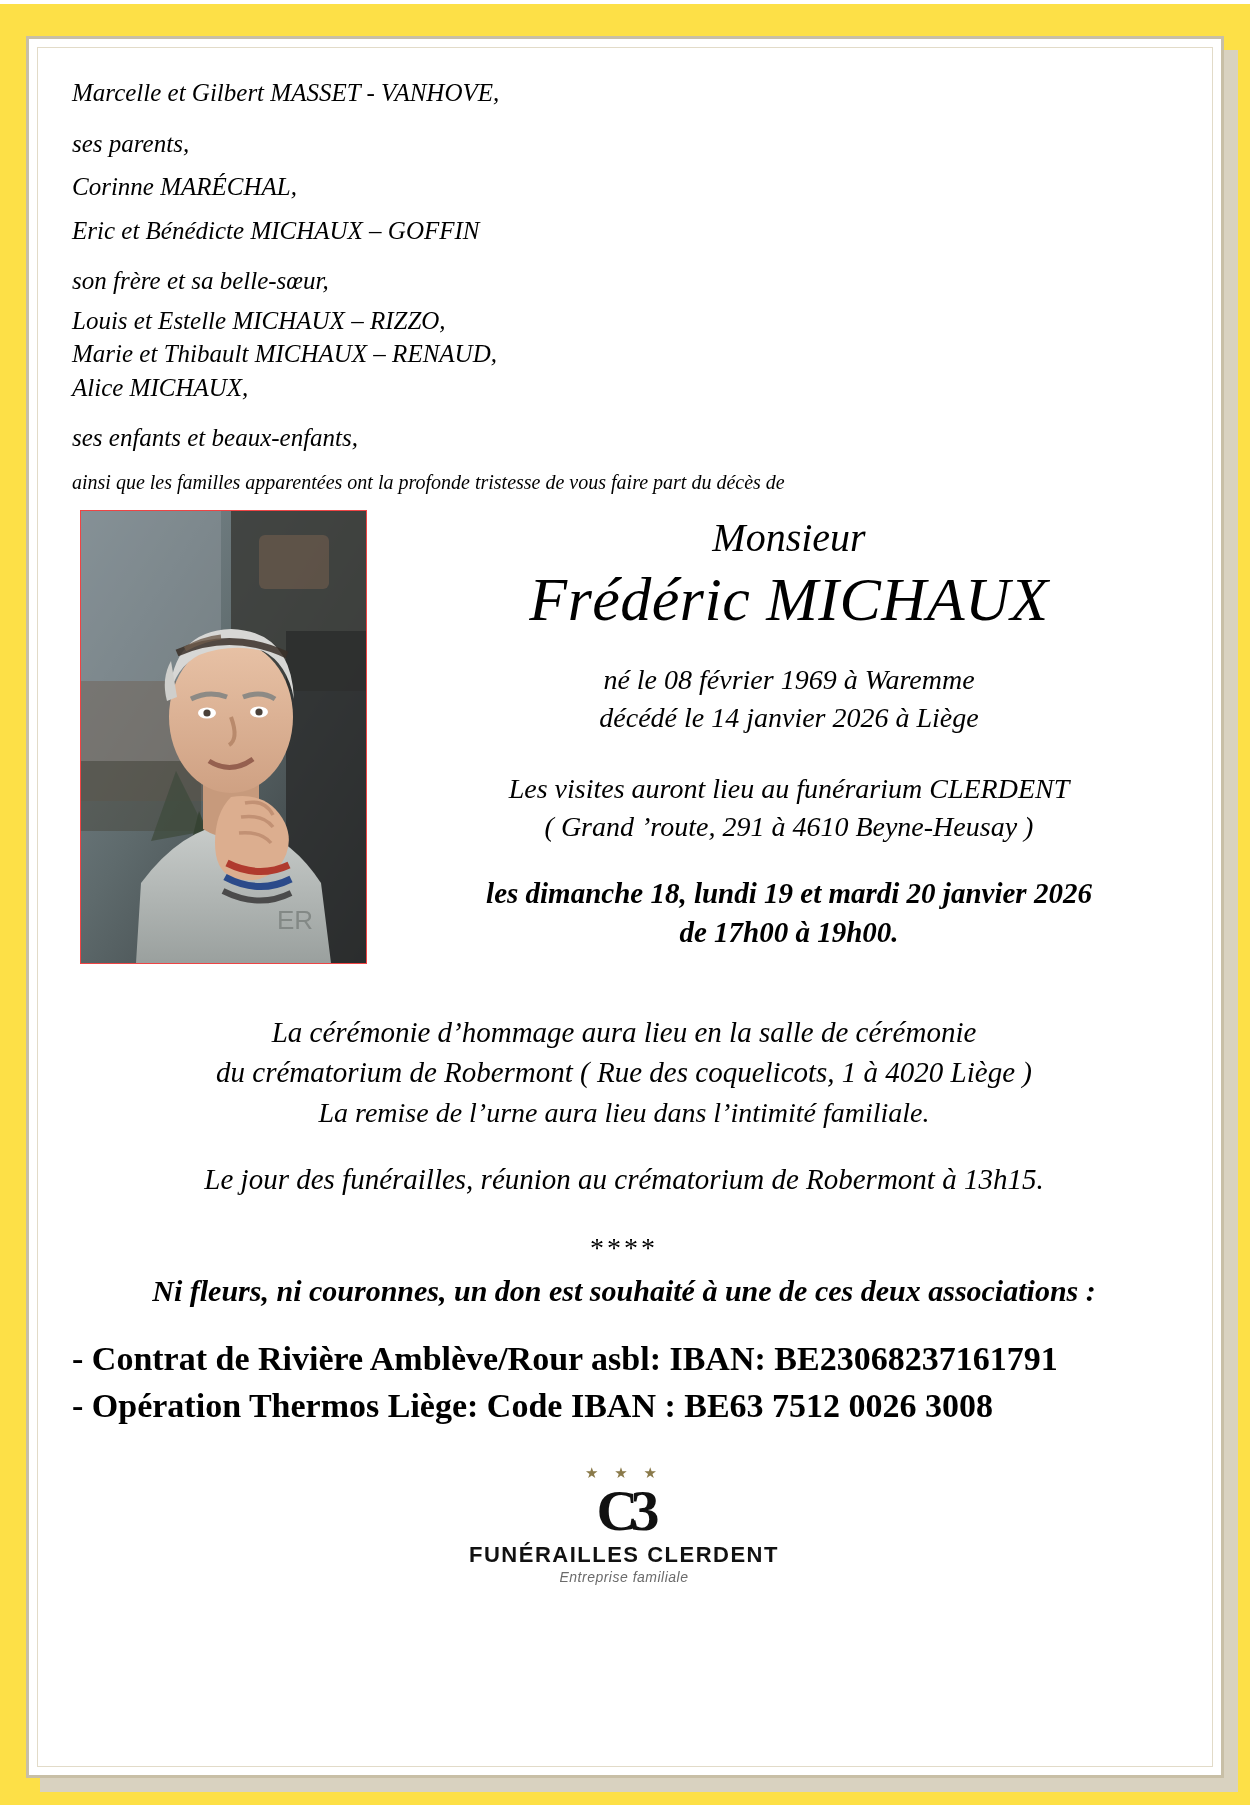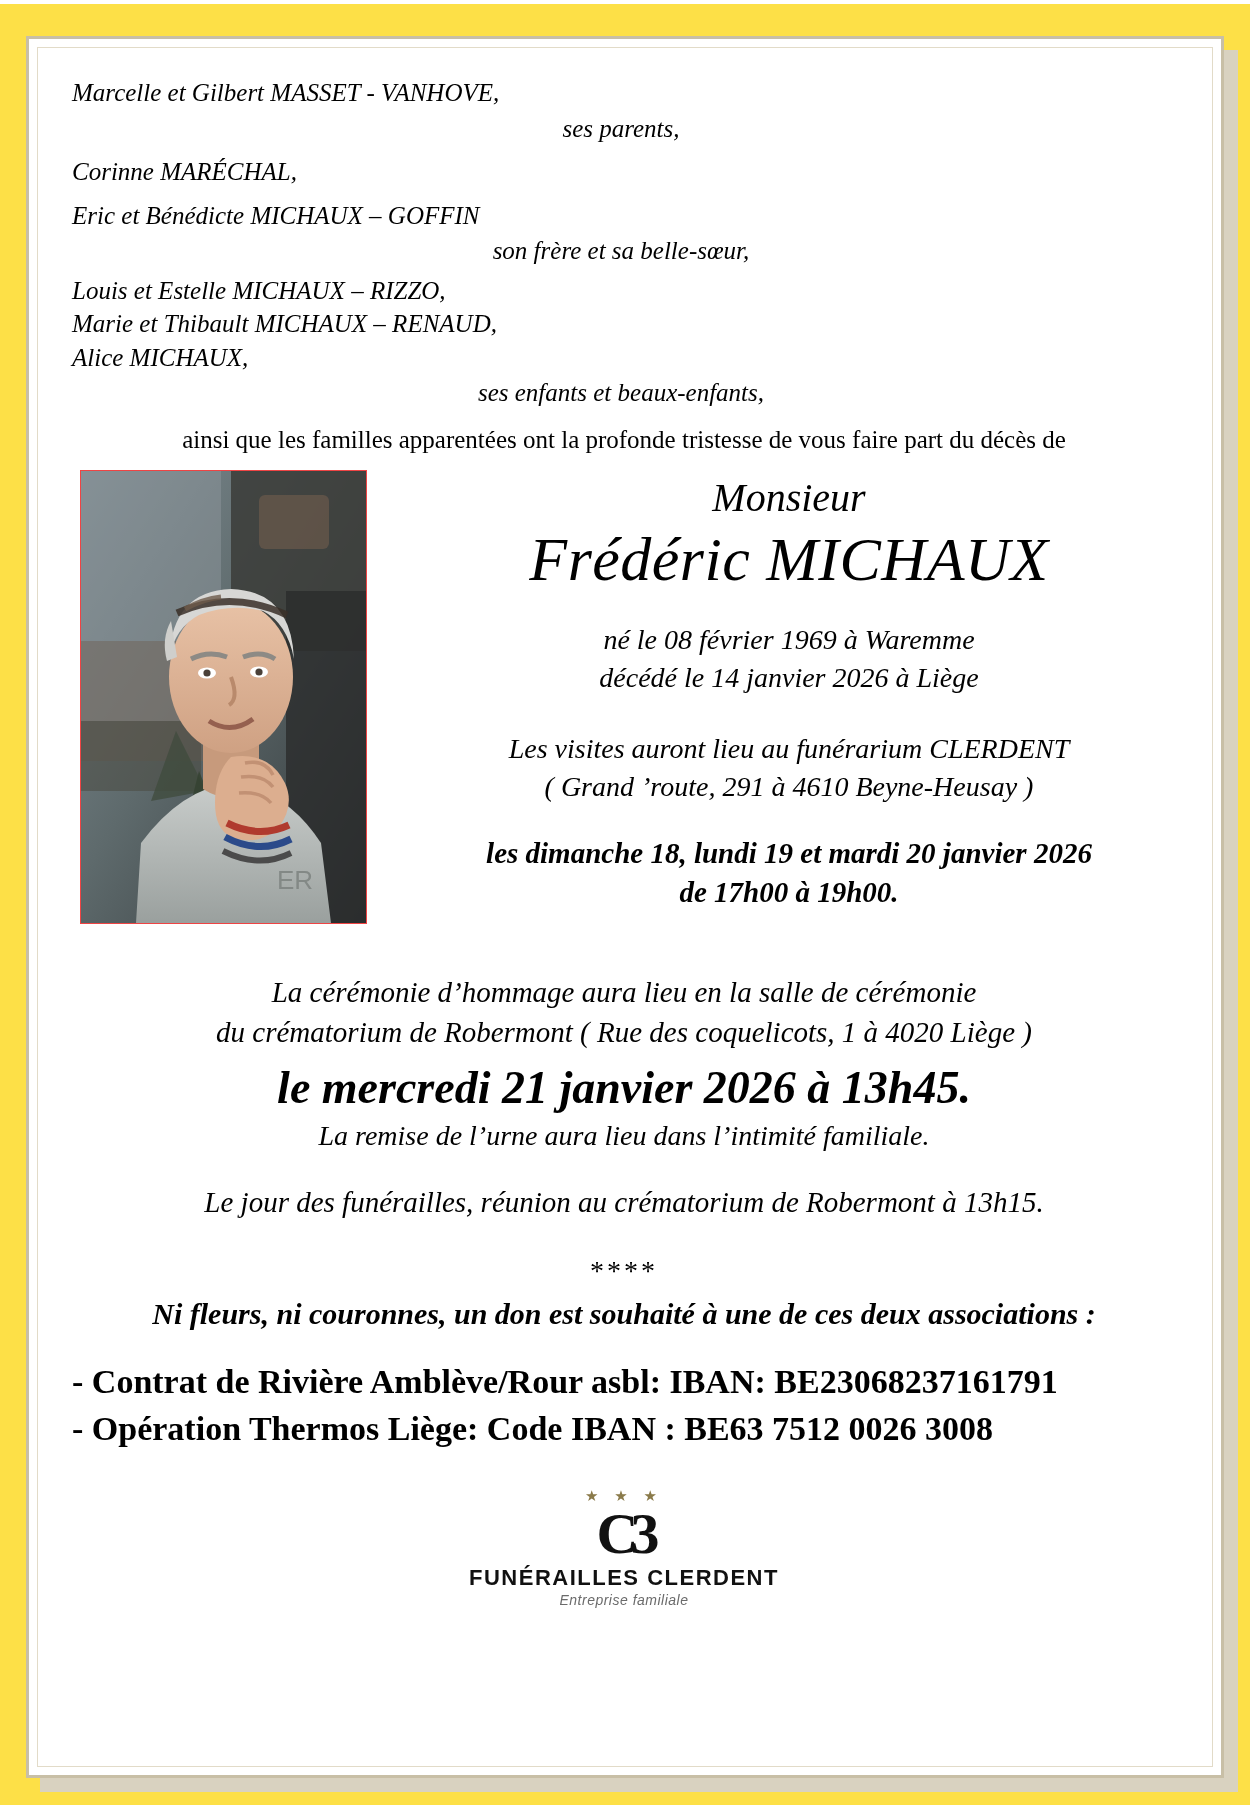--- a/index.html
+++ b/index.html
@@ -64,32 +64,32 @@
   }
   .fam-group {
     position: relative;
     margin-bottom: 6px;
   }
   .fam-names {
     text-align: left;
     white-space: pre-line;
   }
   .fam-role {
-    text-align: center;
+    text-align: left;
     padding-right: 6px;
-    margin-top: 2px;
+    margin-top: 17px;
   }
   .g1 { margin-bottom: 10px; }
   .g2 { margin-bottom: 10px; }
   .g3 { margin-bottom: 10px; }
   .g4 { margin-bottom: 6px; }
 
   .announce {
-    text-align: center;
-    font-size: 25px;
+    font-style: italic;
+    font-size: 20px;
     margin-top: 16px;
     margin-bottom: 8px;
   }
 
   
   .main-row {
     position: relative;
     margin-top: 6px;
     min-height: 470px;
   }
@@ -355,21 +355,20 @@
         </div>
       </div>
 
     </div>
 
     <div class="ceremony">
       <div class="ceremony-lines">
         <div>La cérémonie d’hommage aura lieu en la salle de cérémonie</div>
         <div>du crématorium de Robermont  ( Rue des coquelicots, 1 à 4020 Liège )</div>
       </div>
-      <div class="ceremony-date">le mercredi 21 janvier 2026 à 13h45.</div>
       <div class="urn">La remise de l’urne aura lieu dans l’intimité familiale.</div>
     </div>
 
     <div class="reunion">Le jour des funérailles, réunion au crématorium de Robermont à 13h15.</div>
 
     <div class="stars">****</div>
 
     <div class="flowers">Ni fleurs, ni couronnes, un don est souhaité à une de ces deux associations :</div>
 
     <div class="donations">

